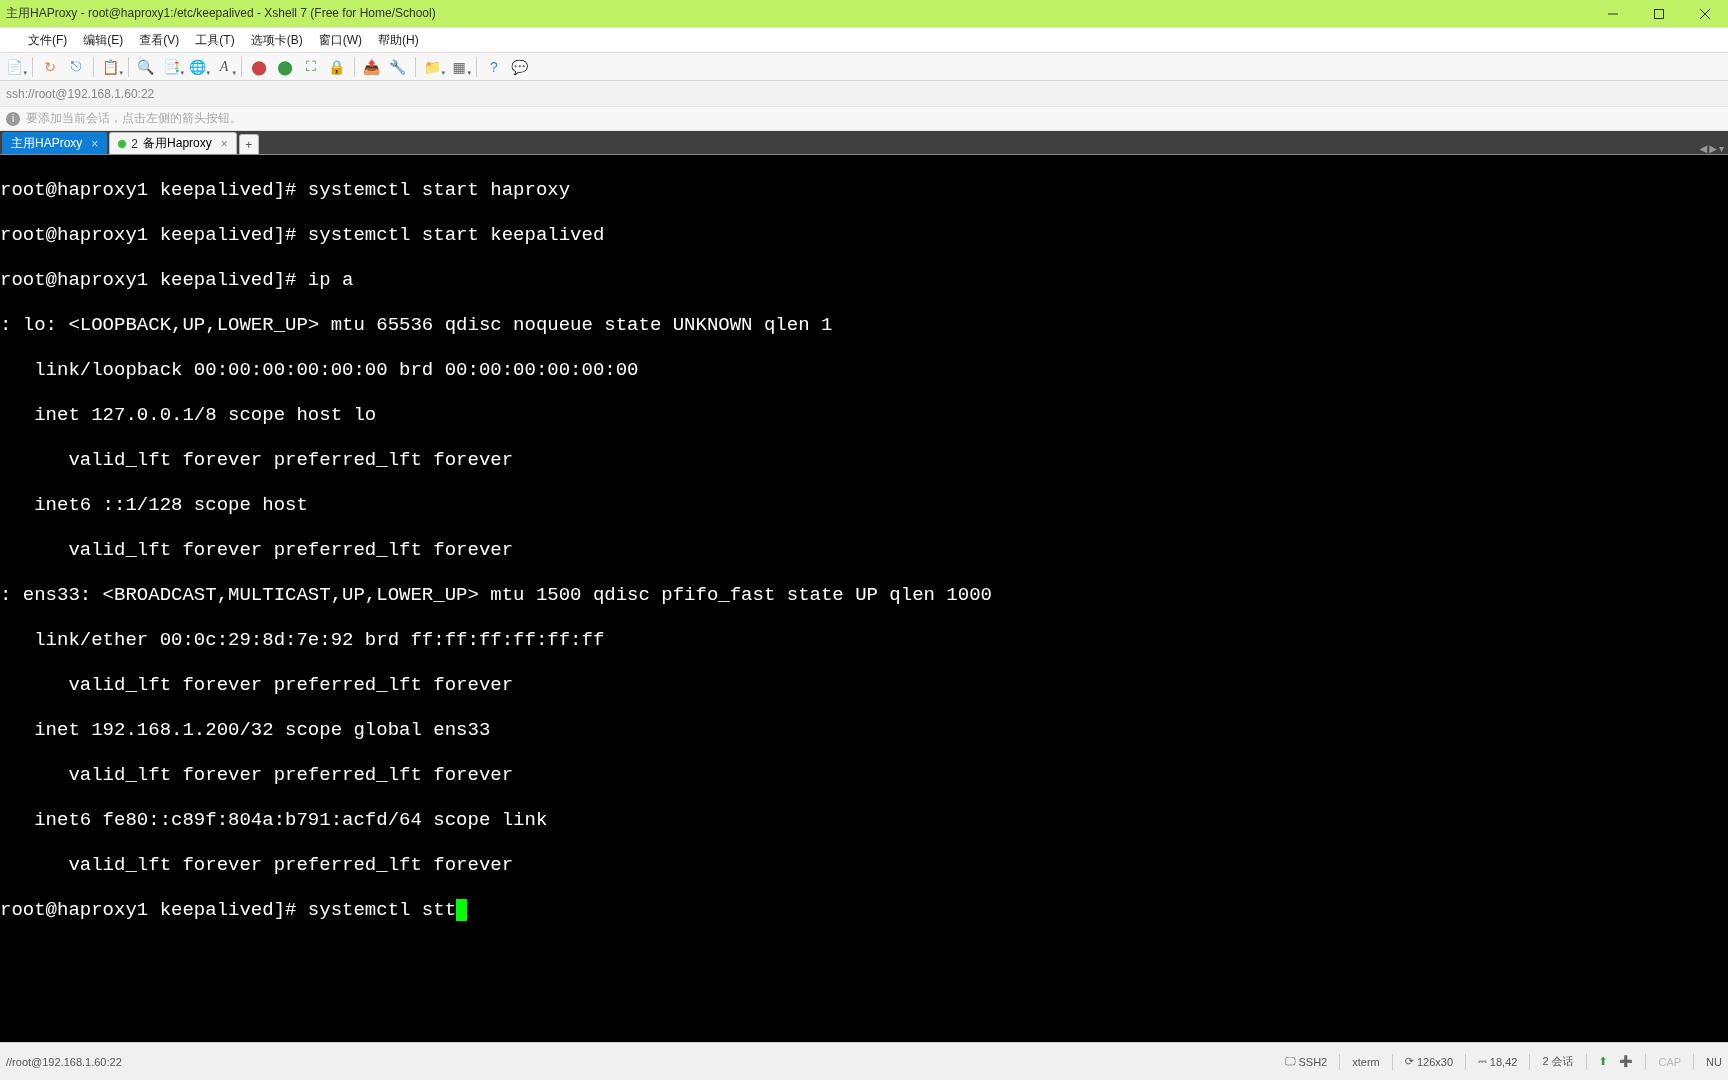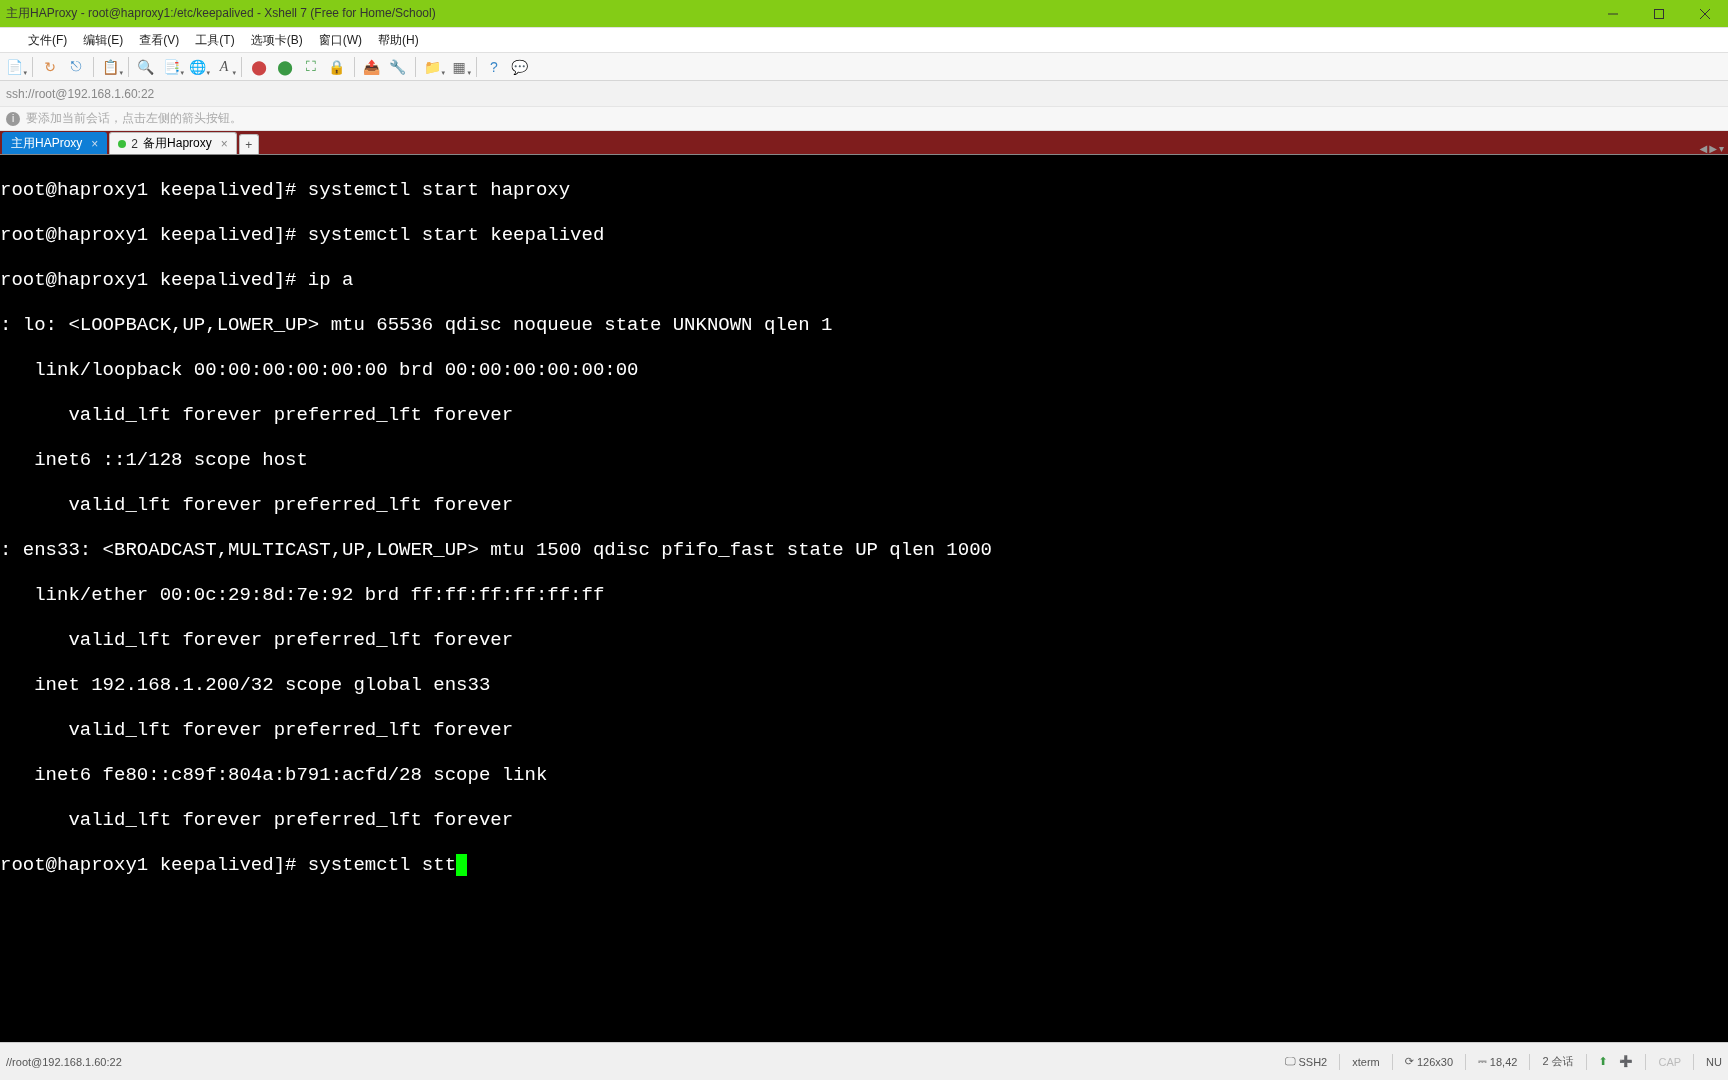--- a/index.html
+++ b/index.html
@@ -1,19 +1,19 @@
 <!DOCTYPE html>
 <html><head>
 <meta charset="utf-8">
 <style>
 * { box-sizing: border-box; margin: 0; padding: 0; }
 body { font-family: "Microsoft YaHei", Arial, sans-serif; font-size: 12px; background: #f0f0f0; overflow: hidden; width: 1728px; height: 1080px; }
 
 
-.titlebar { height: 28px; background: #84cc16; display: flex; align-items: center; border-bottom: 1px solid #e0e0e0; padding-left: 4px; }
+.titlebar { height: 28px; background: #bef264; display: flex; align-items: center; border-bottom: 1px solid #e0e0e0; padding-left: 4px; }
 .titlebar .left { flex: 1; font-size: 12px; color: #333; padding-left: 2px; }
 .win-btns { display: flex; height: 100%; }
 .win-btn { width: 46px; display: flex; align-items: center; justify-content: center; color: #555; font-size: 14px; }
 
 
 .menubar { height: 25px; background: #fff; display: flex; align-items: center; padding-left: 20px; border-bottom: 1px solid #e0e0e0; gap: 0; }
 .menuitem { padding: 3px 8px; font-size: 12px; color: #222; }
 
 
 .toolbar { height: 28px; background: #f7f7f7; display: flex; align-items: center; padding: 0 4px; gap: 4px; border-bottom: 1px solid #d6d6d6; }
@@ -25,21 +25,21 @@
 
 .addrbar { height: 26px; background: #f2f2f2; display: flex; align-items: center; padding: 2px 6px; border-bottom: 1px solid #e5e5e5; }
 .addrtext { color: #888; font-size: 12px; }
 
 
 .hintbar { height: 24px; background: #f7f7f7; display: flex; align-items: center; padding: 0 6px; border-bottom: 1px solid #e0e0e0; }
 .hint-icon { width: 14px; height: 14px; background: #999; border-radius: 50%; color: #fff; display: flex; align-items: center; justify-content: center; font-size: 10px; margin-right: 6px; }
 .hinttext { color: #aaa; font-size: 12px; }
 
 
-.tabbar { height: 24px; background: #7f1d1d; display: flex; align-items: flex-end; padding-left: 2px; border-bottom: 1px solid #888; }
+.tabbar { height: 24px; background: #404040; display: flex; align-items: flex-end; padding-left: 2px; border-bottom: 1px solid #888; }
 .tab { height: 22px; padding: 0 8px; display: flex; align-items: center; gap: 5px; background: #f5f5f5; border: 1px solid #bbb; border-bottom: none; border-radius: 3px 3px 0 0; font-size: 12px; margin-right: 2px; }
 .tab.active { background: #0f7ed6; color: #fff; border-color: #0f7ed6; }
 .dot { width: 8px; height: 8px; border-radius: 50%; }
 .dot.green { background: #3bbf3b; }
 .tab .close { color: #888; font-size: 12px; padding-left: 4px; }
 .tab.active .close { color: #cde; }
 .addtab { width: 20px; height: 20px; display: flex; align-items: center; justify-content: center; color: #555; border: 1px solid #bbb; border-bottom:none; background:#f5f5f5; border-radius:3px 3px 0 0; }
 .tab-nav { margin-left: auto; display: flex; align-items:center; padding-right:4px; gap:2px; color:#999; font-size:10px; }
 
 
@@ -185,29 +185,30 @@
     <span>▾</span>
   </div>
 </div>
 
 <div class="terminal">
 <div class="tline">root@haproxy1 keepalived]# systemctl start haproxy</div>
 <div class="tline">root@haproxy1 keepalived]# systemctl start keepalived</div>
 <div class="tline">root@haproxy1 keepalived]# ip a</div>
 <div class="tline">: lo: &lt;LOOPBACK,UP,LOWER_UP&gt; mtu 65536 qdisc noqueue state UNKNOWN qlen 1</div>
 <div class="tline">   link/loopback 00:00:00:00:00:00 brd 00:00:00:00:00:00</div>
+<div class="tline">   inet 127.0.0.1/8 scope host lo</div>
 <div class="tline">      valid_lft forever preferred_lft forever</div>
 <div class="tline">   inet6 ::1/128 scope host</div>
 <div class="tline">      valid_lft forever preferred_lft forever</div>
 <div class="tline">: ens33: &lt;BROADCAST,MULTICAST,UP,LOWER_UP&gt; mtu 1500 qdisc pfifo_fast state UP qlen 1000</div>
 <div class="tline">   link/ether 00:0c:29:8d:7e:92 brd ff:ff:ff:ff:ff:ff</div>
 <div class="tline">      valid_lft forever preferred_lft forever</div>
 <div class="tline">   inet 192.168.1.200/32 scope global ens33</div>
 <div class="tline">      valid_lft forever preferred_lft forever</div>
-<div class="tline">   inet6 fe80::c89f:804a:b791:acfd/28 scope link</div>
+<div class="tline">   inet6 fe80::c89f:804a:b791:acfd/64 scope link</div>
 <div class="tline">      valid_lft forever preferred_lft forever</div>
 <div class="tline"><span>root@haproxy1 keepalived]# systemctl stt</span><span class="cursor"></span></div>
 </div>
 
 <div class="statusbar">
   <div class="sb-left">//root@192.168.1.60:22</div>
   <div class="sb-right">
     <span class="sb-item">
         <span class="sicon">🖵</span>
         <span>SSH2</span>

